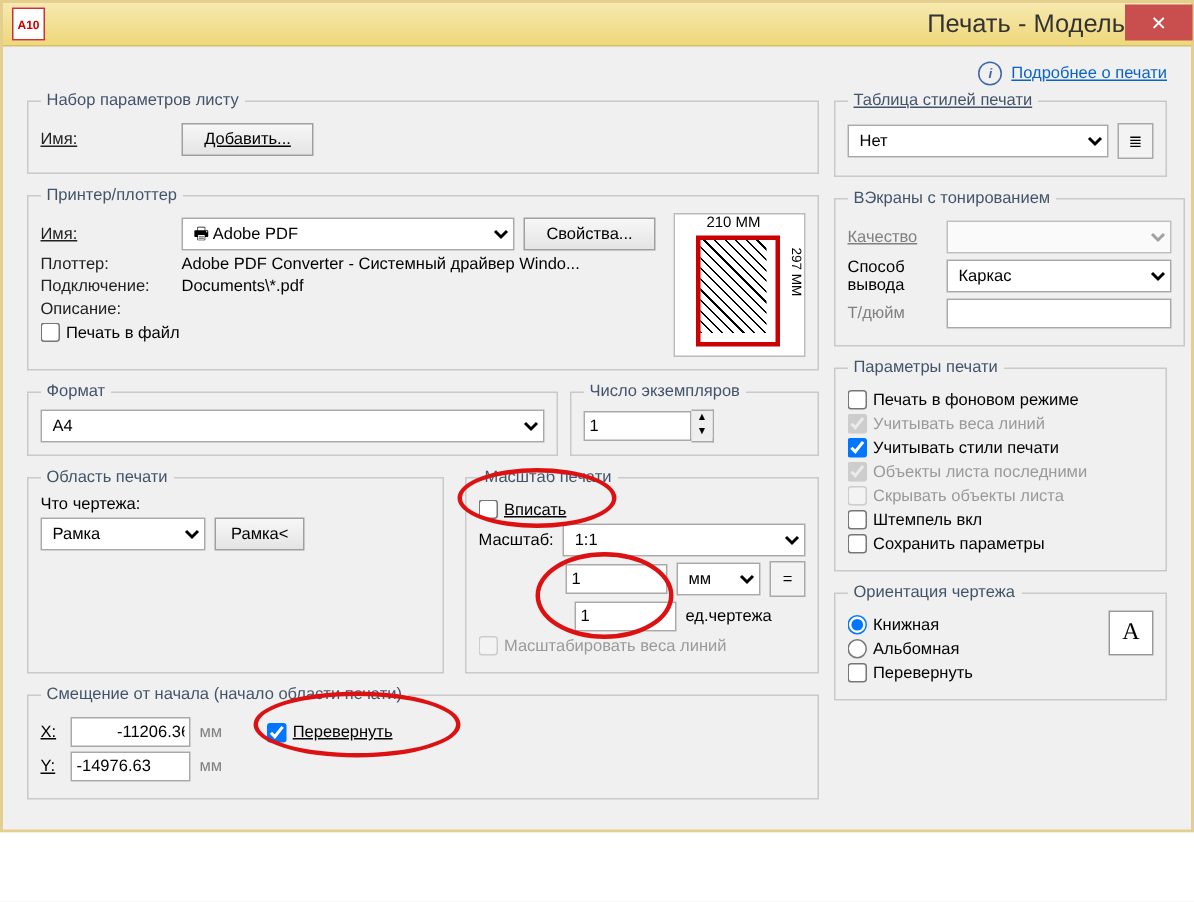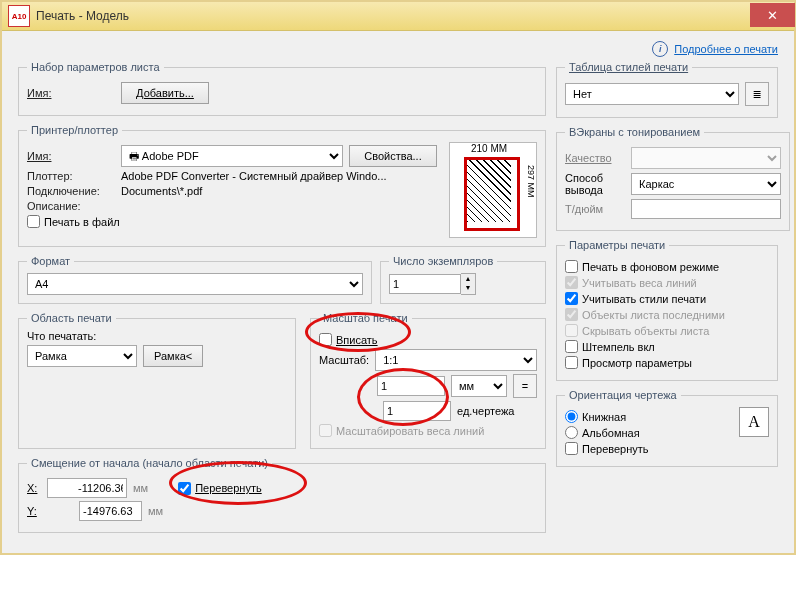--- a/index.html
+++ b/index.html
@@ -1,19 +1,19 @@
 <!DOCTYPE html>
 <html><head>
 <meta charset="utf-8">
 <style>
 html,body{margin:0;padding:0;font-family:"Segoe UI",Tahoma,sans-serif;font-size:11px;color:#000;background:#fff}
 .window{width:796px;border:2px solid #e4cf8e;background:#f0f0f0;box-sizing:border-box}
 .titlebar{height:28px;background:linear-gradient(#f7e9b0,#eed87a);display:flex;align-items:center;position:relative;border-bottom:1px solid #d4c06a}
 .titlebar .app-icon{width:20px;height:20px;margin:0 6px;background:#fff;border:1px solid #c33;color:#c00;font-size:8px;font-weight:bold;display:flex;align-items:center;justify-content:center}
-.titlebar .title{flex:1;text-align:left;font-size:12px;color:#333}
+.titlebar .title{flex:1;text-align:right;font-size:17px;color:#333}
 .titlebar .close{width:45px;height:24px;background:#c94f4f;color:#fff;display:flex;align-items:center;justify-content:center;font-size:13px;margin-right:-1px;margin-top:-2px}
 .body{padding:10px 16px 12px 16px}
 .toprow{display:flex;justify-content:flex-end;align-items:center;margin-bottom:4px}
 .info-icon{width:14px;height:14px;border:1px solid #3a66aa;border-radius:50%;color:#3a66aa;font-size:9px;font-style:italic;font-weight:bold;display:flex;align-items:center;justify-content:center;margin-right:6px}
 .link{color:#0b63c4;text-decoration:underline;cursor:pointer}
 .columns{display:flex;gap:10px}
 .col-left{flex:1;min-width:0}
 .col-right{width:222px}
 fieldset{border:1px solid #c9c9c9;margin:0 0 8px 0;padding:6px 8px 8px 8px}
 legend{padding:0 4px;color:#43546a}
@@ -55,21 +55,21 @@
   </div>
   <div class="body">
     <div class="toprow">
       <span class="info-icon">i</span>
       <span class="link">Подробнее о печати</span>
     </div>
     <div class="columns">
       <div class="col-left">
 
         <fieldset>
-          <legend>Набор параметров листа</legend>
+          <legend>Набор параметров листу</legend>
           <div class="row">
             <label class="fl"><span class="underline-accel">Имя:</span></label>
             <button class="btn w"><span class="underline-accel">Добавить...</span></button>
           </div>
         </fieldset>
 
         <fieldset>
           <legend>Принтер/плоттер</legend>
           <div style="display:flex;gap:6px">
             <div style="flex:1">
@@ -116,21 +116,21 @@
                   <span>▲</span>
                   <span>▼</span>
                 </div>
             </div>
           </fieldset>
         </div>
 
         <div style="display:flex;gap:14px">
           <fieldset style="flex:1">
             <legend>Область печати</legend>
-            <div>Что печатать:</div>
+            <div>Что чертежа:</div>
             <div class="row">
               <select style="width:110px"><option>Рамка</option></select>
               <button class="btn">Рамка&lt;</button>
             </div>
           </fieldset>
           <fieldset style="width:218px;position:relative">
             <legend>Масштаб печати</legend>
             <div class="cb">
                 <input type="checkbox" style="">
                 <span class="underline-accel">Вписать</span>
@@ -164,21 +164,21 @@
             <input type="text" style="width: 80px; padding-left: 30px;" value="-11206.36">
             <span class="muted">мм</span>
             <span style="width:18px"></span>
             <div class="cb">
                 <input type="checkbox" checked="" style="">
                 <span class="underline-accel">Перевернуть</span>
               </div>
           </div>
           <div class="row">
             <span style="width:14px"><span class="underline-accel">Y:</span></span>
-            <input type="text" style="width: 63px; margin-left: 32px;" value="-14976.63">
+            <input type="text" style="width: 80px;" value="-14976.63">
             <span class="muted">мм</span>
           </div>
           <div class="circle" style="left:150px;top:-8px;width:132px;height:38px"></div>
         </fieldset>
       </div>
 
       <div class="col-right">
         <fieldset>
           <legend><span class="underline-accel">Таблица стилей печати</span></legend>
           <div class="row">
@@ -222,21 +222,21 @@
           <div class="cb disabled">
               <input type="checkbox" disabled="" style="">
               <span>Скрывать объекты листа</span>
             </div>
           <div class="cb">
               <input type="checkbox" style="">
               <span>Штемпель вкл</span>
             </div>
           <div class="cb">
               <input type="checkbox" style="">
-              <span>Просмотр параметры</span>
+              <span>Сохранить параметры</span>
             </div>
         </fieldset>
         <fieldset>
           <legend>Ориентация чертежа</legend>
           <div style="display:flex;gap:8px;align-items:flex-start">
             <div style="flex:1">
               <div class="cb">
                   <input type="radio" name="ori" checked="" style="">
                   <span>Книжная</span>
                 </div>

